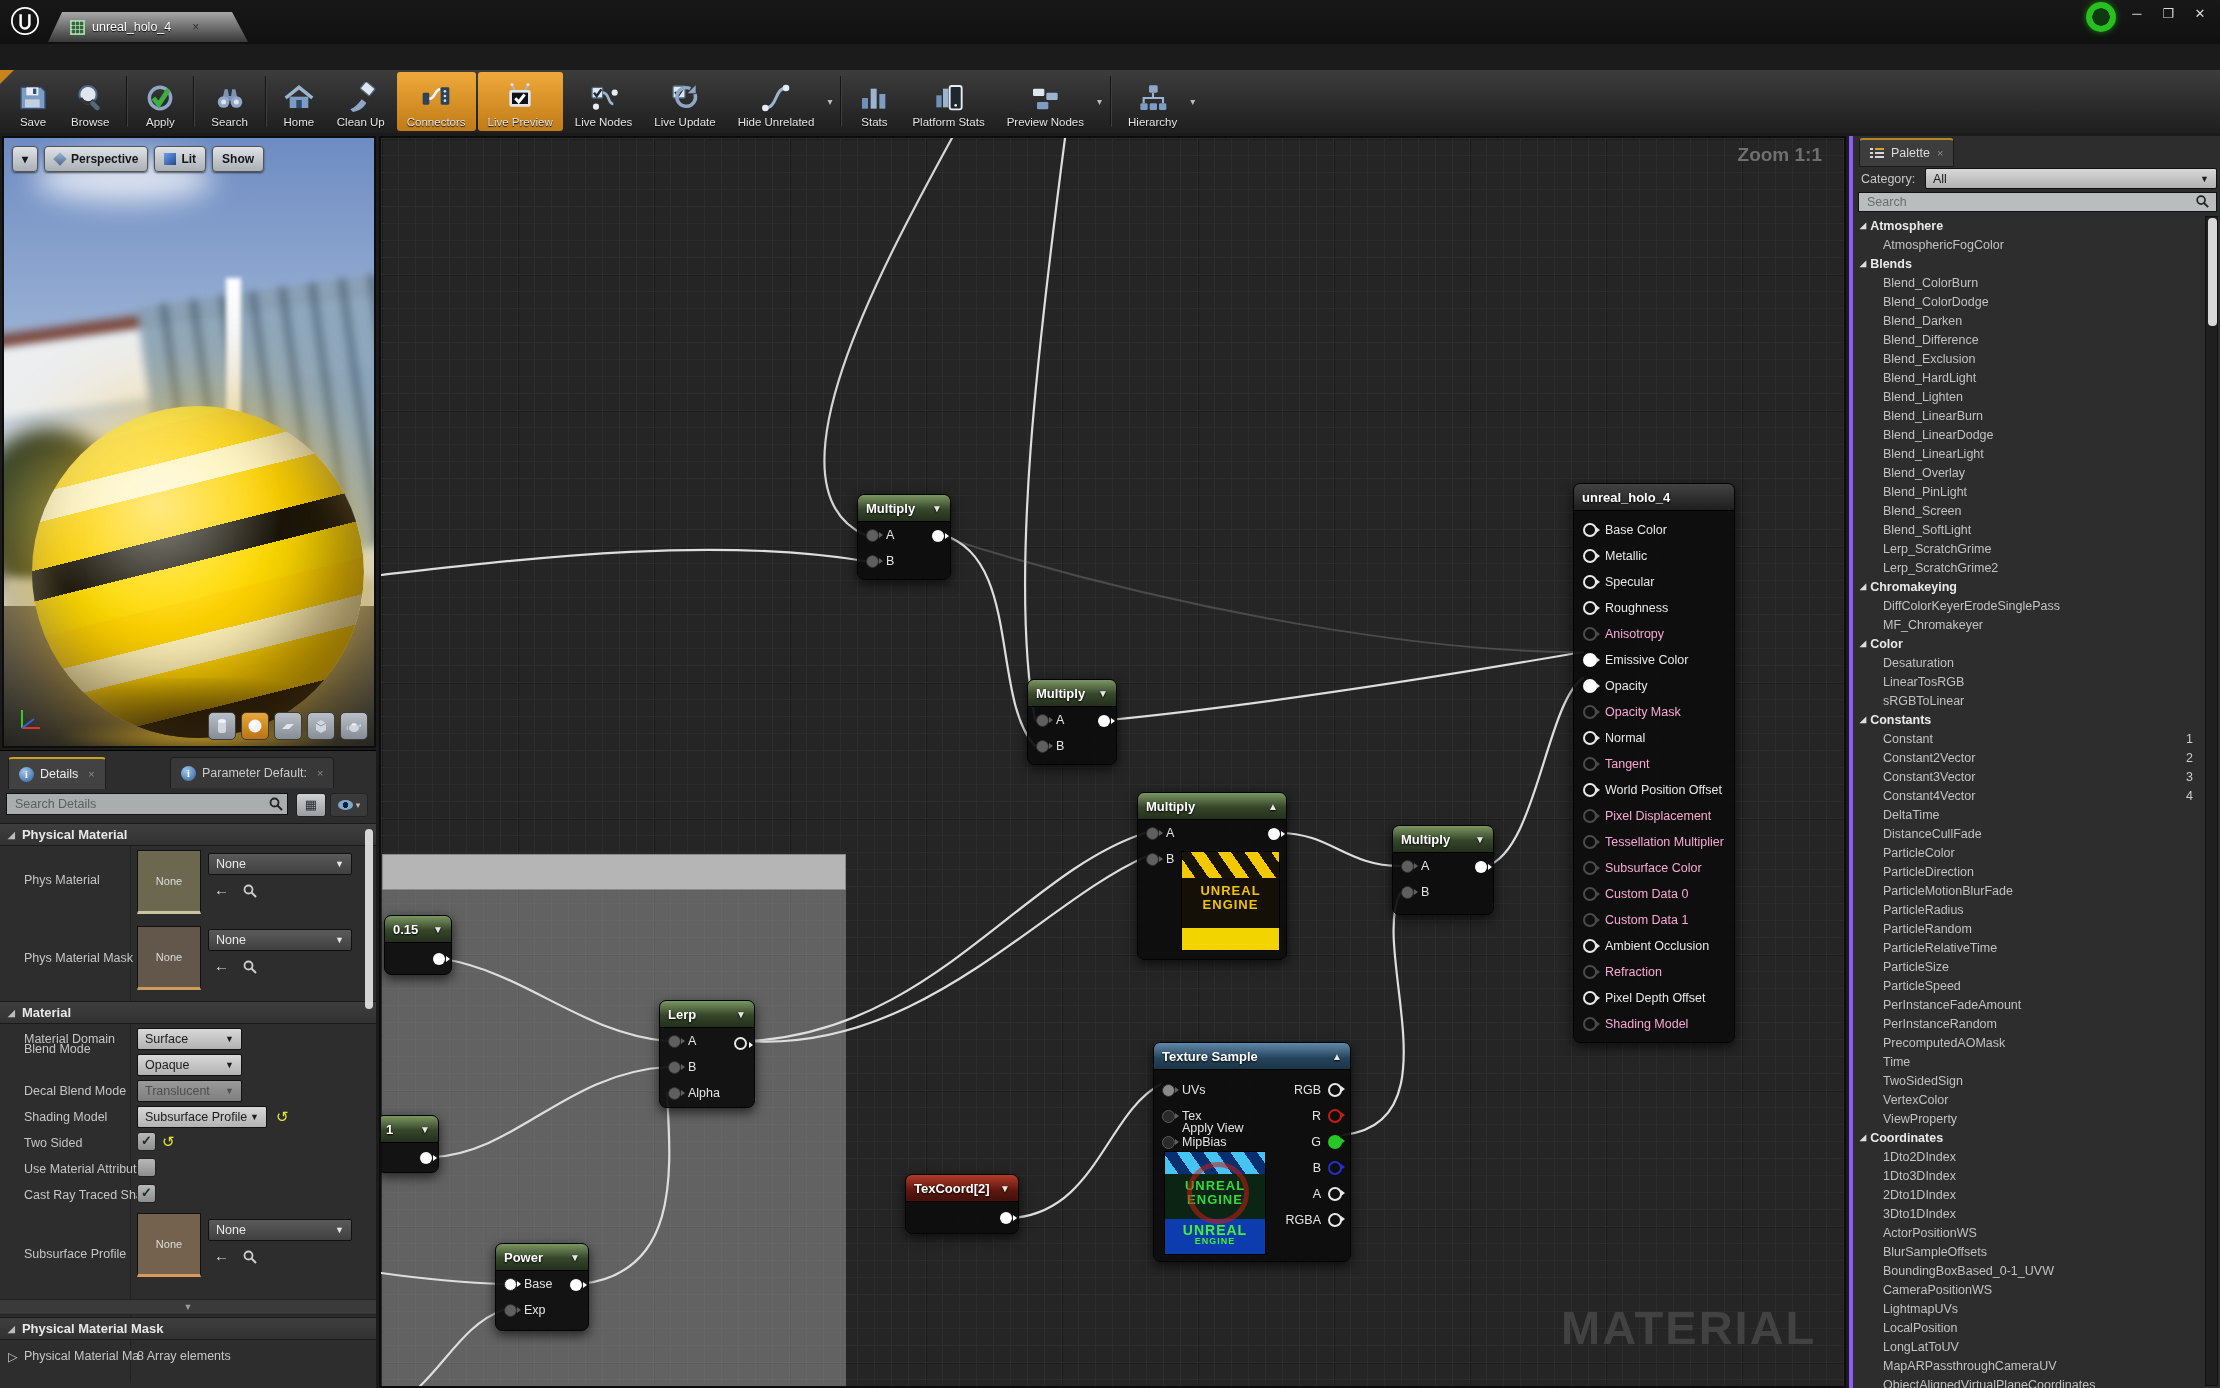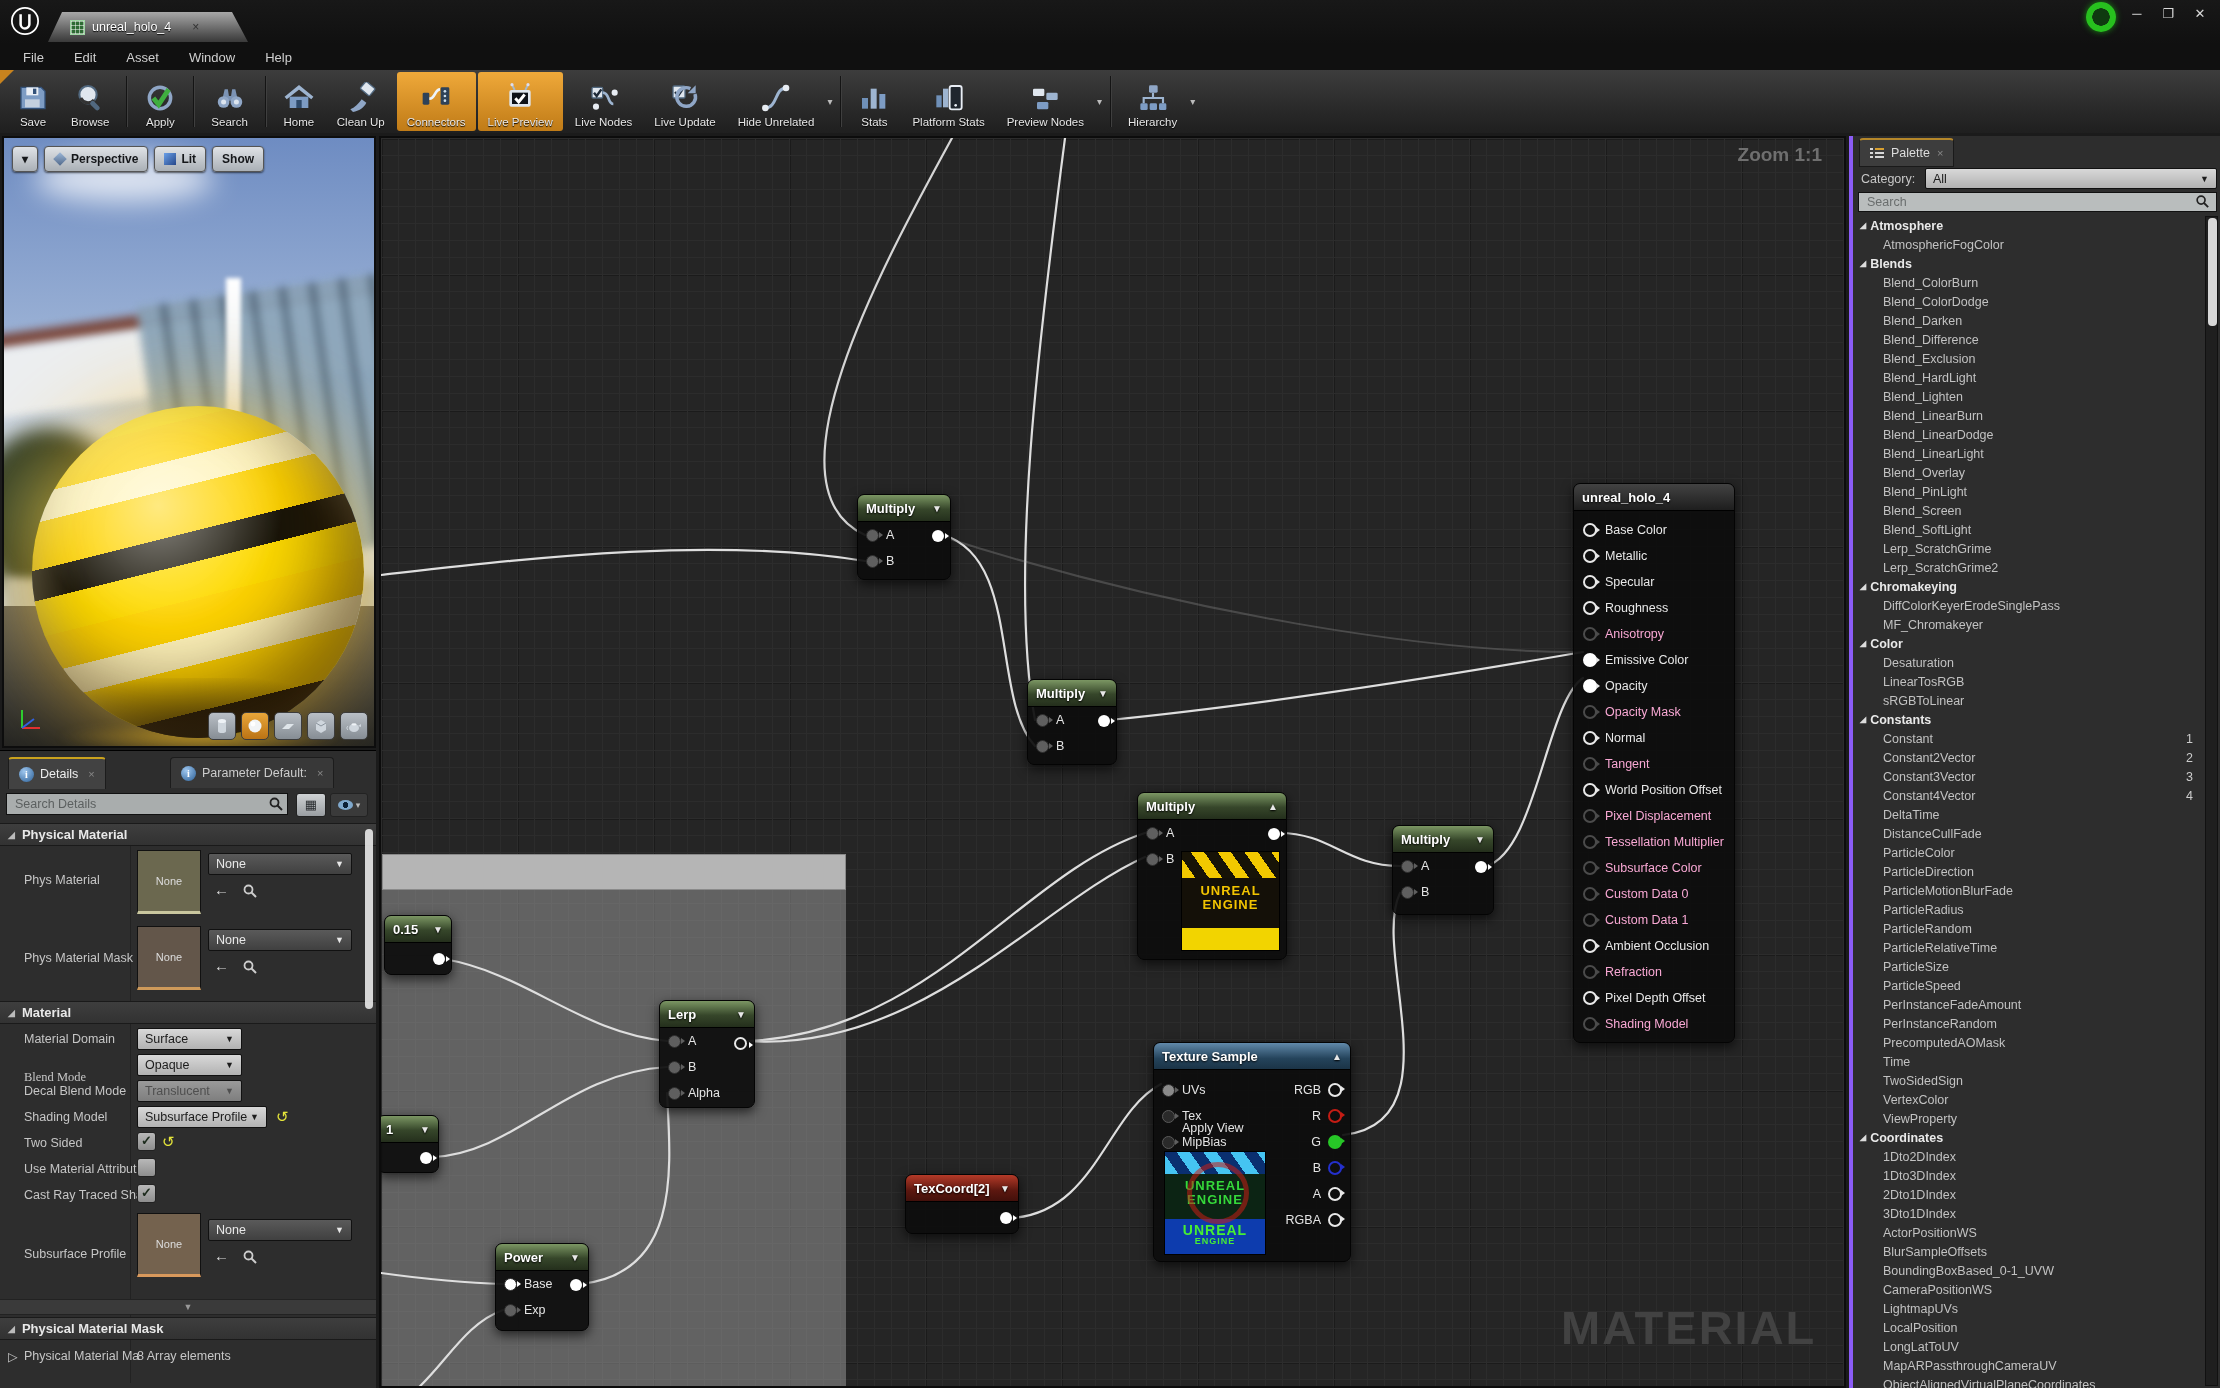--- a/index.html
+++ b/index.html
@@ -194,28 +194,20 @@
       <span class="tclose">×</span>
     </div>
     <div class="abs" id="greenbadge"></div>
     <div class="abs" id="winbtns">
       <span class="winbtn">─</span>
       <span class="winbtn">❐</span>
       <span class="winbtn">✕</span>
     </div>
   </div>
 
-  <div class="abs" id="menubar">
-
-  <span class="menuitem">File</span>
-      <span class="menuitem">Edit</span>
-      <span class="menuitem">Asset</span>
-      <span class="menuitem">Window</span>
-      <span class="menuitem">Help</span>
-    </div>
 
   <div class="abs" id="toolbar">
     <div class="tbtn">
       <svg viewBox="0 0 24 24">
           <path d="M3 4h15l3 3v13H3z" fill="#7d9cc4" stroke="#33527a"></path>
           <rect x="7" y="4" width="9" height="6" fill="#e9eef5"></rect>
           <rect x="12" y="5" width="2.5" height="4" fill="#33527a"></rect>
           <rect x="6" y="13" width="11" height="6" fill="#c3d0e0"></rect>
         </svg>
       <span class="tlab">Save</span>
@@ -481,21 +473,21 @@
 
     <div class="dhdr" style="top:250px;">
       <span class="tri">◢</span>
       <span>Material</span>
     </div>
     <span class="dlabel" style="top:281px;">Material Domain</span>
     <div class="combo light" style="left:137px;top:277px;width:105px;">
       <span>Surface</span>
         <span class="car">▼</span>
       </div>
-    <span class="dlabel" style="top:319px;font-family:Liberation Serif, serif;">Blend Mode</span>
+    <span class="dlabel" style="top:291px;">Blend Mode</span>
     <div class="combo light" style="left:137px;top:303px;width:105px;">
       <span>Opaque</span>
         <span class="car">▼</span>
       </div>
     <span class="dlabel" style="top:333px;">Decal Blend Mode</span>
     <div class="combo dim" style="left:137px;top:329px;width:105px;">
       <span>Translucent</span>
         <span class="car">▼</span>
       </div>
     <span class="dlabel" style="top:359px;">Shading Model</span>

